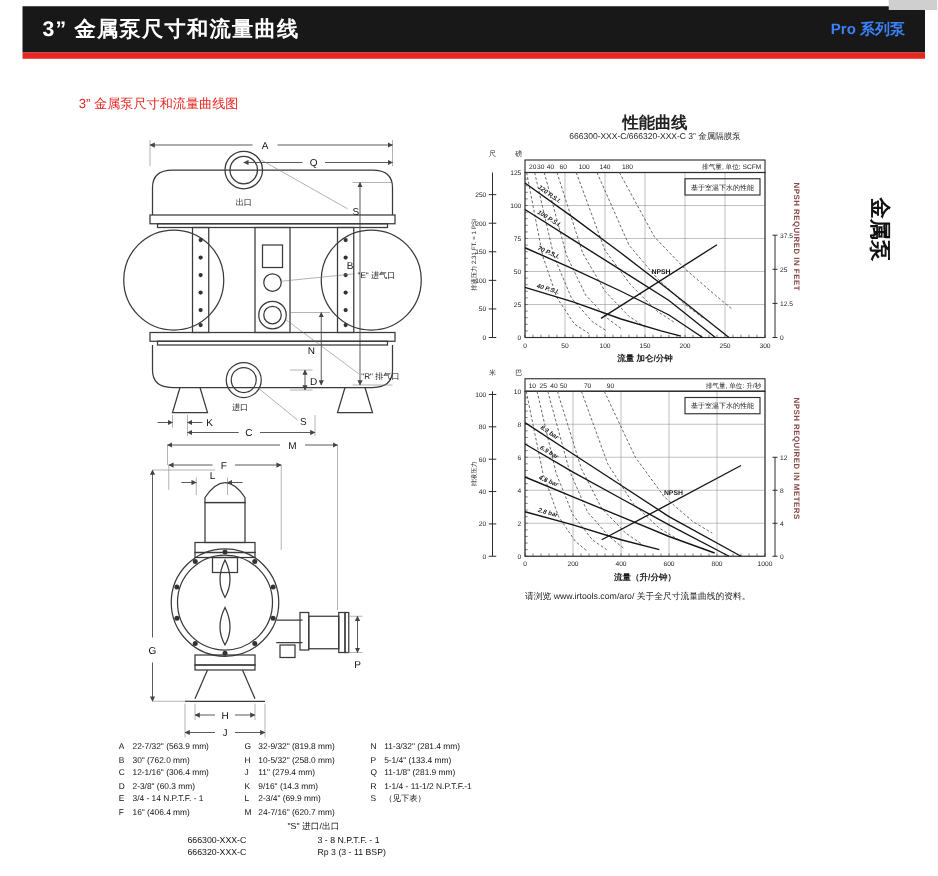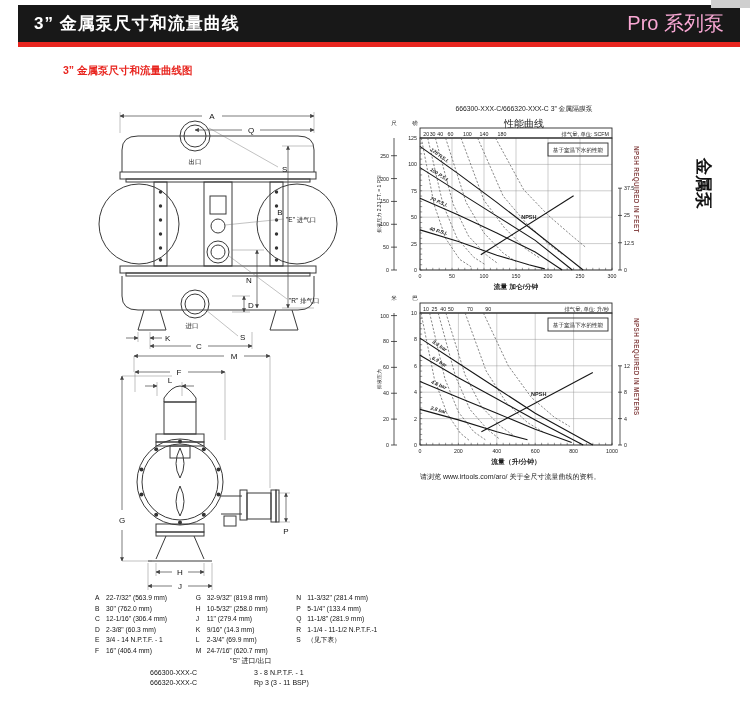--- a/index.html
+++ b/index.html
@@ -2,29 +2,29 @@
 <html><head>
 <meta charset="utf-8">
 <style>
   html,body{margin:0;padding:0;background:#fff;}
   #page{position:relative;width:750px;height:701px;background:#ffffff;overflow:hidden;
         font-family:"Liberation Sans",sans-serif;color:#222;}
   
   .hdr{position:absolute;left:18px;top:5px;width:722px;height:37px;background:#181818;
        display:flex;align-items:center;justify-content:space-between;padding:0 16px;box-sizing:border-box;}
   .hdr .t{color:#fff;font-size:17px;font-weight:bold;letter-spacing:1px;}
-  .hdr .r{color:#f9a8d4;font-size:20px;font-weight:normal;}
+  .hdr .r{color:#3b82f6;font-size:12px;font-weight:bold;}
   .redbar{position:absolute;left:18px;top:42px;width:722px;height:5px;background:#e8251f;}
   .graycorner{position:absolute;left:711px;top:0;width:39px;height:8px;background:#cfcfcf;}
-  .subtitle{position:absolute;left:63px;top:64px;font-size:10.5px;font-weight:bold;color:#e8251f;}
+  .subtitle{position:absolute;left:63px;top:76px;font-size:10.5px;font-weight:normal;color:#e8251f;}
   .sidetab{position:absolute;left:678px;top:172px;width:51px;font-size:17px;font-weight:bold;color:#111;
            transform:rotate(90deg);white-space:nowrap;}
   
   .chhead{position:absolute;left:374px;width:300px;text-align:center;color:#222;}
-  .chtitle{top:89px;font-size:10px;font-weight:normal;margin-top:28px;}
+  .chtitle{top:89px;font-size:13px;font-weight:bold;}
   .chsub{top:104px;font-size:6.8px;}
   .rotlbl{position:absolute;transform:rotate(90deg);transform-origin:left top;
           font-size:6.3px;font-weight:bold;color:#8a4a4a;letter-spacing:.4px;white-space:nowrap;}
   .note{position:absolute;left:420px;top:472px;font-size:7px;color:#222;}
   .note .url{color:#222;}
   
   svg text{font-family:"Liberation Sans",sans-serif;fill:#1c1c1c;}
   .tick{font-size:5.3px;}
   .mid{text-anchor:middle;} .end{text-anchor:end;}
   .unit{font-size:5.6px;text-anchor:middle;}

